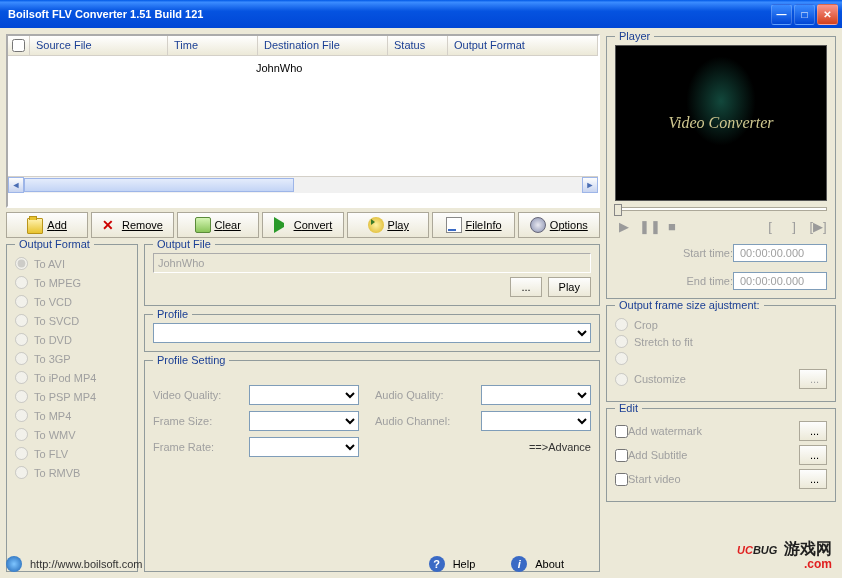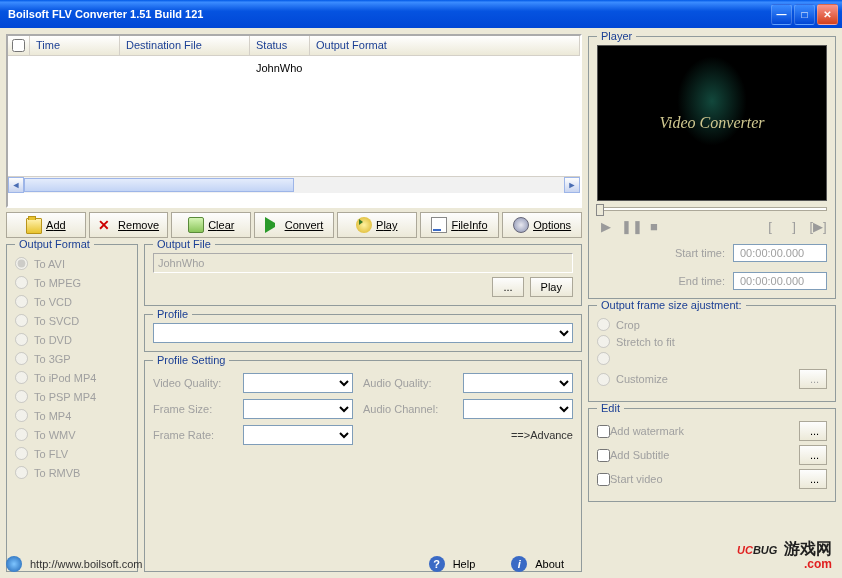--- a/index.html
+++ b/index.html
@@ -66,35 +66,35 @@
 .settings-col { flex: 1; display: flex; flex-direction: column; gap: 6px; }
 
 .txtfield { background: #f0f0f0; border: 1px inset #fff; height: 20px; padding: 2px 4px; color: #a0a0a0; width: 100%; }
 .txtfield.readonly { background: #ece9d8; }
 .row { display: flex; align-items: center; gap: 6px; margin-top: 4px; }
 .small-btn { border: 1px solid #aca899; background: linear-gradient(#fdfdfd,#ece9d8); padding: 2px 10px; height: 20px; display:flex;align-items:center;cursor:default;}
 
 select.combo { width: 100%; height: 20px; border: 1px solid #7f9db9; background: #fff; }
 .combo-sm { width: 110px; }
 
-.grid2 { display: grid; grid-template-columns: 80px 110px 90px 110px; gap: 6px 10px; align-items: center; margin-top:4px;}
+.grid2 { display: grid; grid-template-columns: 80px 110px 90px 110px; gap: 6px 16px; align-items: center; margin-top:16px;}
 .grid2 .lbl { color: #a0a0a0; }
 .adv-link { color: #333; margin-left: auto; }
 
 
 .player-screen { background: #000; height: 156px; border: 1px solid #555; position: relative; display:flex;align-items:center;justify-content:center; }
 .player-screen .inner { color: #d0c890; font-style: italic; font-family: Georgia, serif; font-size: 16px; text-align:center; position:relative; }
 .player-screen .glow { position:absolute; width:70px; height:90px; background: radial-gradient(ellipse, rgba(30,120,100,0.6), transparent 70%); left:50%; top:10px; transform:translateX(-50%);}
 .player-slider { height: 4px; background: #fff; border:1px solid #aca899; margin-top:6px; position:relative;}
 .player-slider .knob{position:absolute;left:-2px;top:-4px;width:8px;height:12px;background:#ece9d8;border:1px solid #888;}
 .player-ctrls { display:flex; gap:6px; margin-top:8px; align-items:center; }
 .pc-btn { color:#9a9a9a; font-size:13px; width:18px; text-align:center; }
 .pc-spacer { flex: 1; }
 
-.time-row { display:flex; align-items:center; gap:8px; margin-top:10px; justify-content:flex-end; }
+.time-row { display:flex; align-items:center; gap:0; margin-top:10px; justify-content:flex-end; }
 .time-row .lbl { color:#a0a0a0; width:70px; text-align:right;}
 .time-field { border:1px solid #7f9db9; background:#fff; padding:2px 6px; color:#a0a0a0; width:94px; text-align:left;}
 
 .adjust-list .radio-item { margin: 4px 0; }
 .browse-btn { width: 28px; }
 
 .edit-row { display:flex; align-items:center; margin:4px 0;}
 .edit-row input[type=checkbox]{accent-color:#888;}
 .edit-row .lbl{color:#a0a0a0; flex:1;}
 
@@ -121,20 +121,21 @@
 </div>
 
 <div class="main">
   <div class="left-col">
 
     <div class="panel panel-inset filelist-wrap">
       <div class="filelist-head">
         <div class="chk">
             <input type="checkbox" style="">
           </div>
+        <div class="col" style="width:138px">Source File</div>
         <div class="col" style="width:90px">Time</div>
         <div class="col" style="width:130px">Destination File</div>
         <div class="col" style="width:60px">Status</div>
         <div class="col" style="flex:1">Output Format</div>
       </div>
       <div class="filelist-body">
         <span class="center-text">JohnWho</span>
       </div>
       <div class="scroll-h">
         <div class="btn">◄</div>

